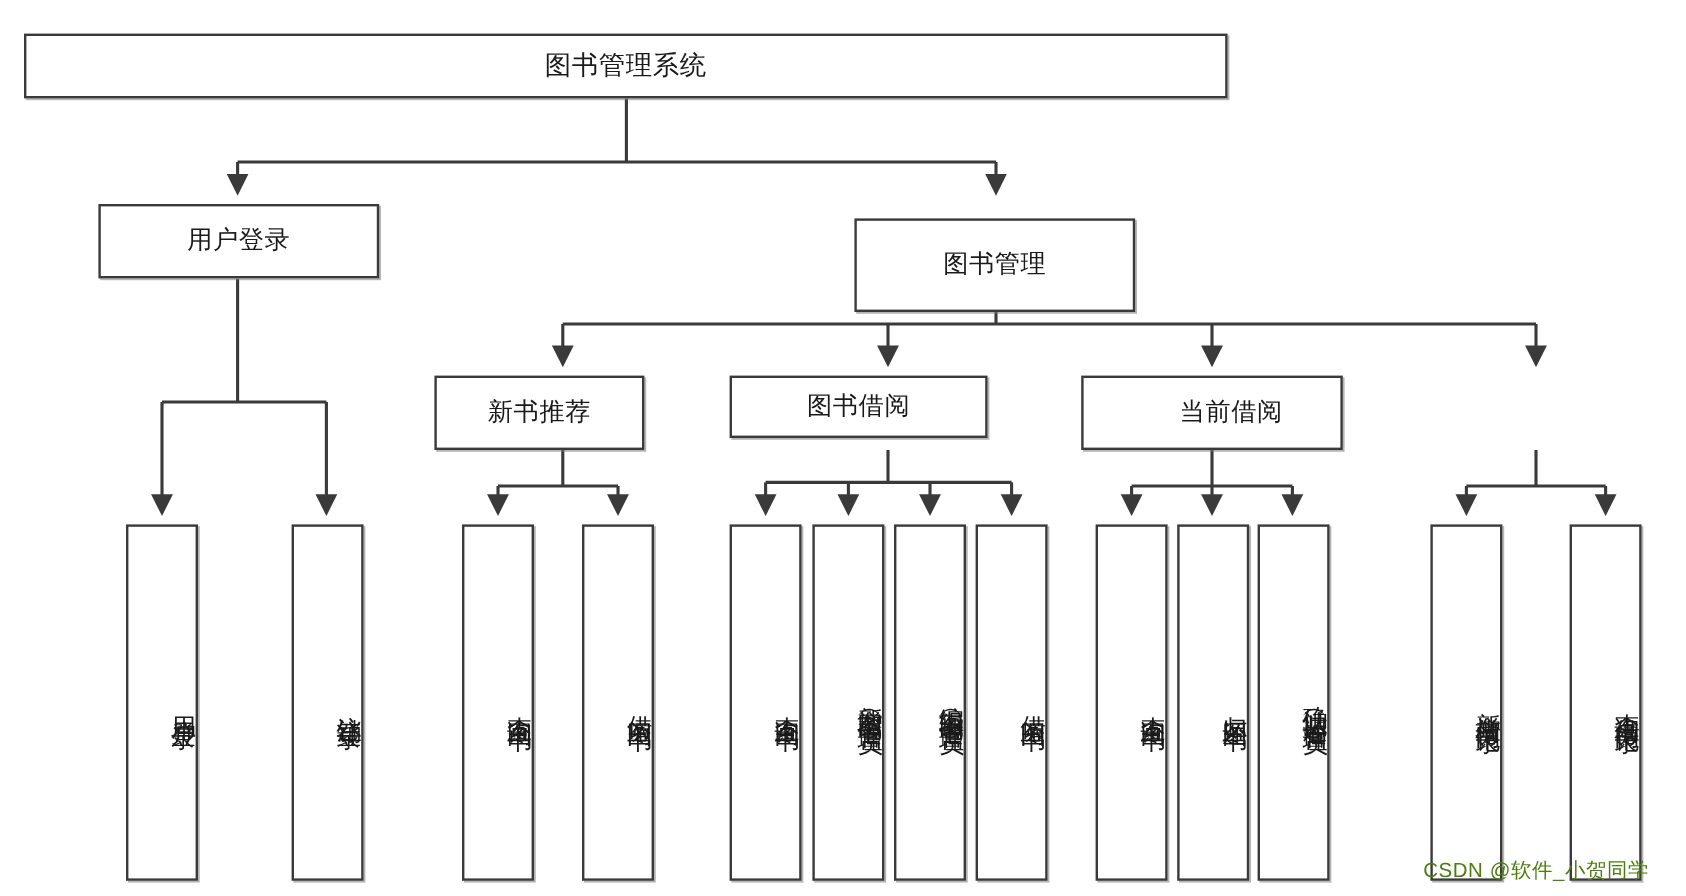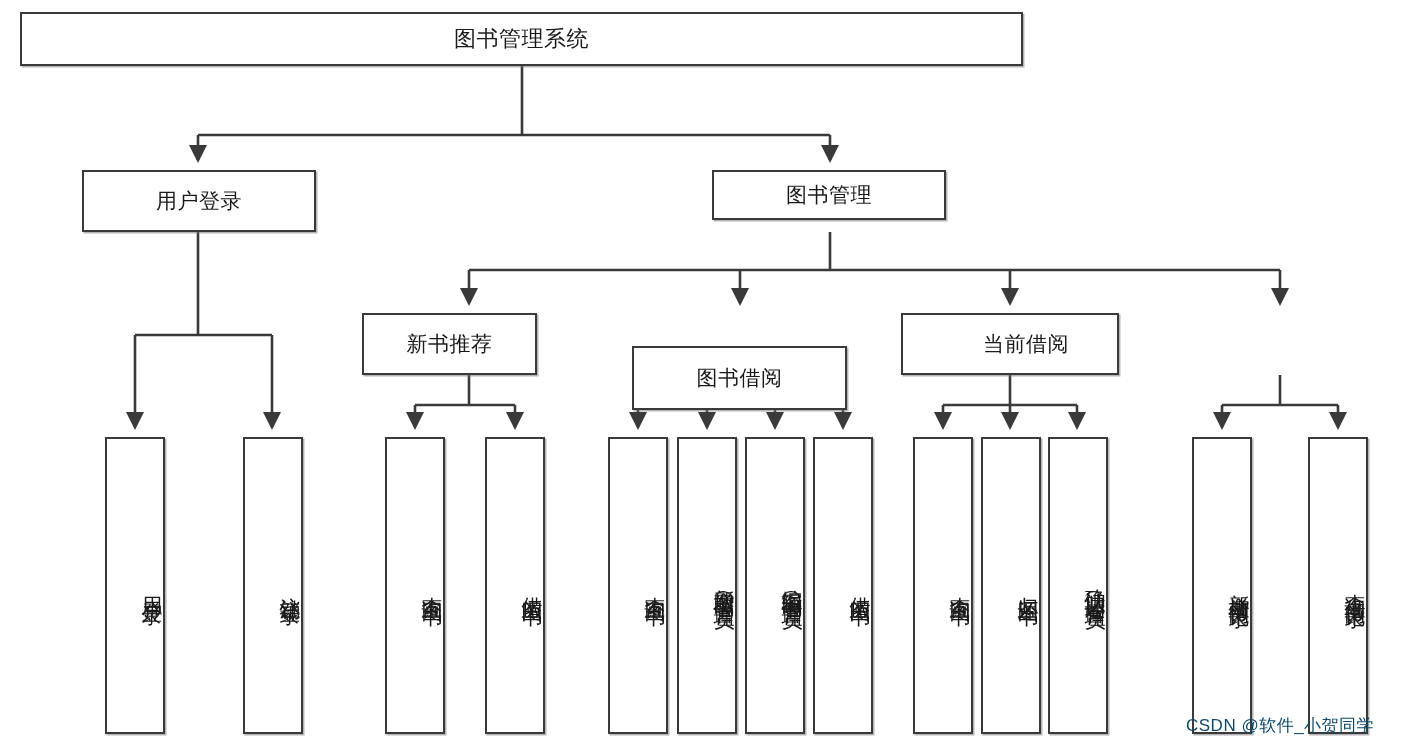--- a/index.html
+++ b/index.html
@@ -54,21 +54,21 @@
   .node.vert .vlabel {
     display: block;
     writing-mode: vertical-rl;
     text-orientation: upright;
     letter-spacing: 3px;
   }
   #root-node { font-size: 22px; }
   .watermark {
     position: absolute;
     font-size: 17px;
-    color: #0c4a6e;
+    color: #4d7c0f;
     letter-spacing: 0.5px;
     white-space: nowrap;
     user-select: none;
   }
 </style>
 </head>
 <body>
 
 <div id="canvas">
 
@@ -115,29 +115,29 @@
       <path d="M 1010 405 L 1010 427" marker-end="url(#arrow)"></path>
       <path d="M 1077 405 L 1077 427" marker-end="url(#arrow)"></path>
 
       <path d="M 1280 375 L 1280 405"></path>
       <path d="M 1222 405 L 1338 405"></path>
       <path d="M 1222 405 L 1222 427" marker-end="url(#arrow)"></path>
       <path d="M 1338 405 L 1338 427" marker-end="url(#arrow)"></path>
     </g>
   </svg>
 
-  <div class="node horiz" id="root-node" style="left:20px; top:12px; width:1003px; height:54px;">图书管理系统</div>
+  <div class="node horiz" id="root-node" style="left:20px; top:28px; width:1003px; height:54px;">图书管理系统</div>
 
   <div class="node horiz" style="left:82px; top:170px; width:234px; height:62px;">用户登录</div>
 
-  <div class="node horiz" style="left:712px; top:170px; width:234px; height:50px;">图书管理</div>
+  <div class="node horiz" style="left:712px; top:182px; width:234px; height:78px;">图书管理</div>
 
   <div class="node horiz" style="left:362px; top:313px; width:175px; height:62px;">新书推荐</div>
 
-  <div class="node horiz" style="left:632px; top:313px; width:215px; height:64px;margin-top:33px;">图书借阅</div>
+  <div class="node horiz" style="left:608px; top:313px; width:215px; height:52px;">图书借阅</div>
 
   <div class="node horiz" style="left:901px; top:313px; width:218px; height:62px;padding-left:32px;">当前借阅</div>
 
 
   <div class="node vert" style="left:105px; top:437px; width:60px; height:297px;">
     <span class="vlabel">用户登录</span>
   </div>
 
   <div class="node vert" style="left:243px; top:437px; width:60px; height:297px;">
     <span class="vlabel">注销登录</span>

